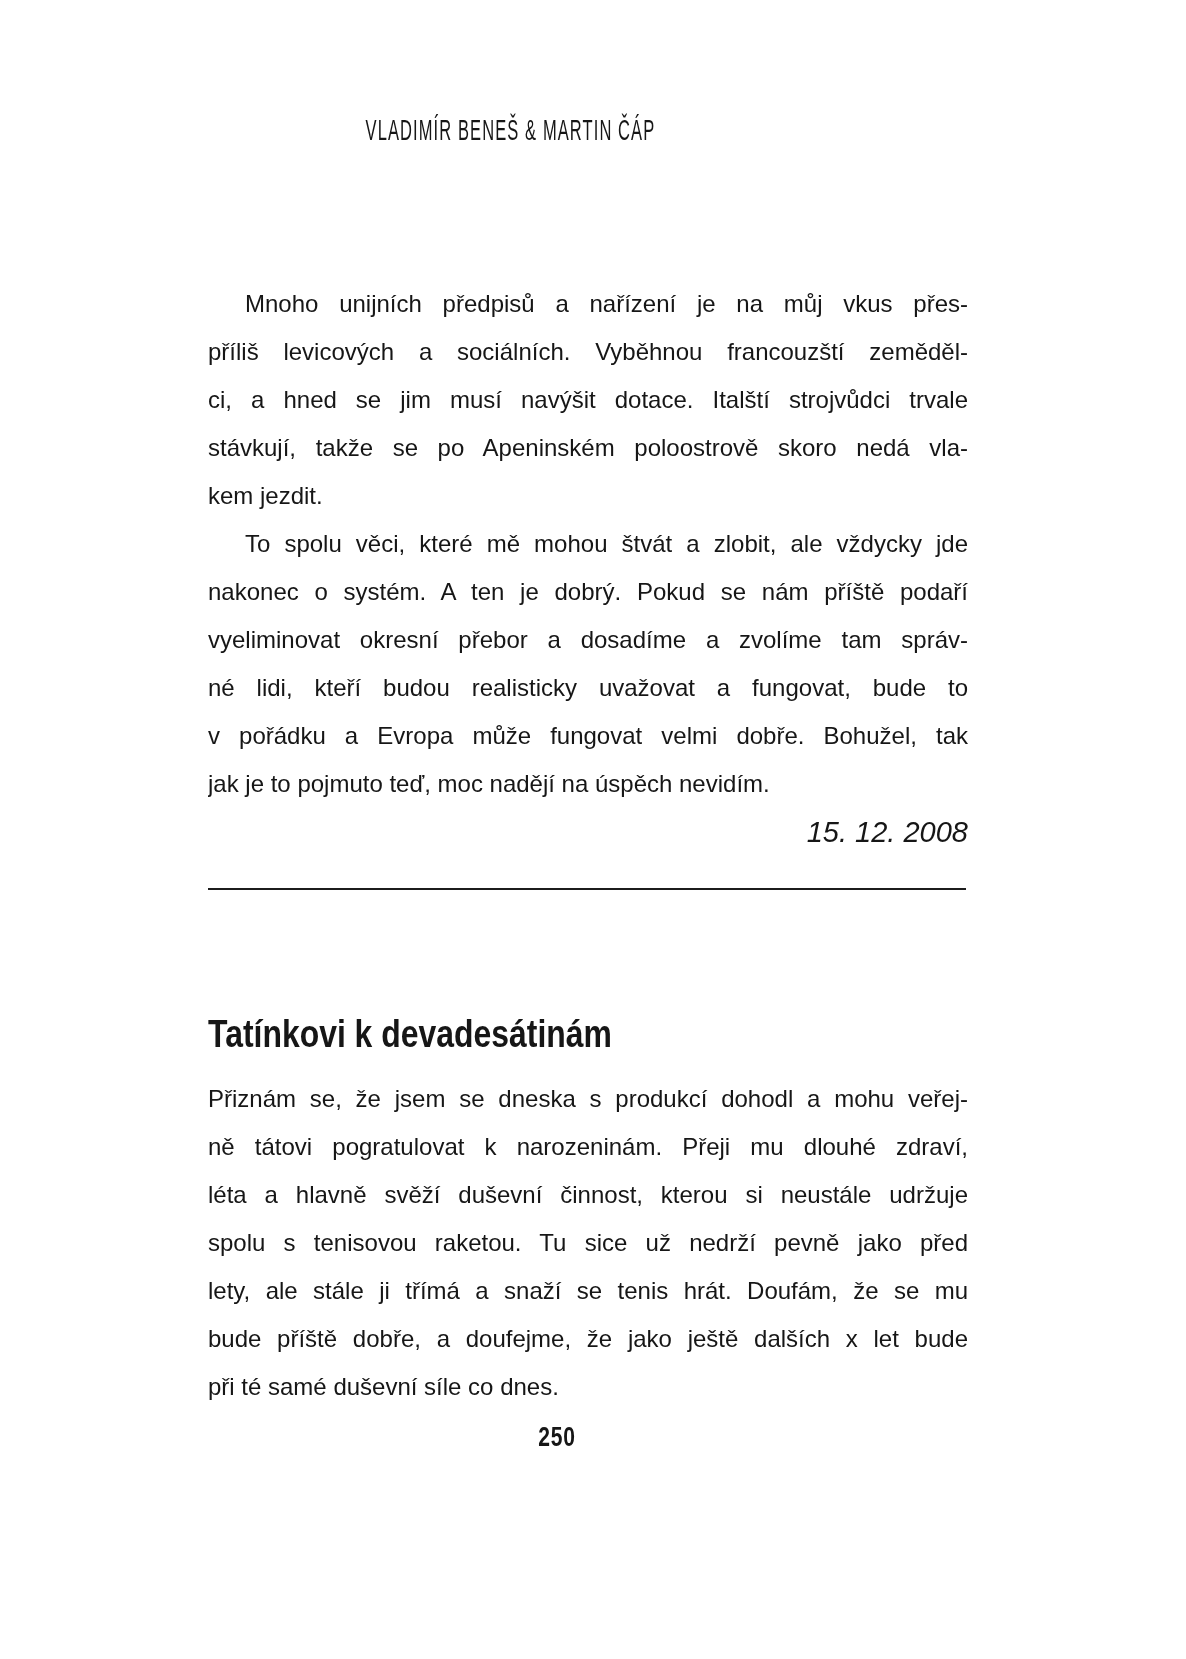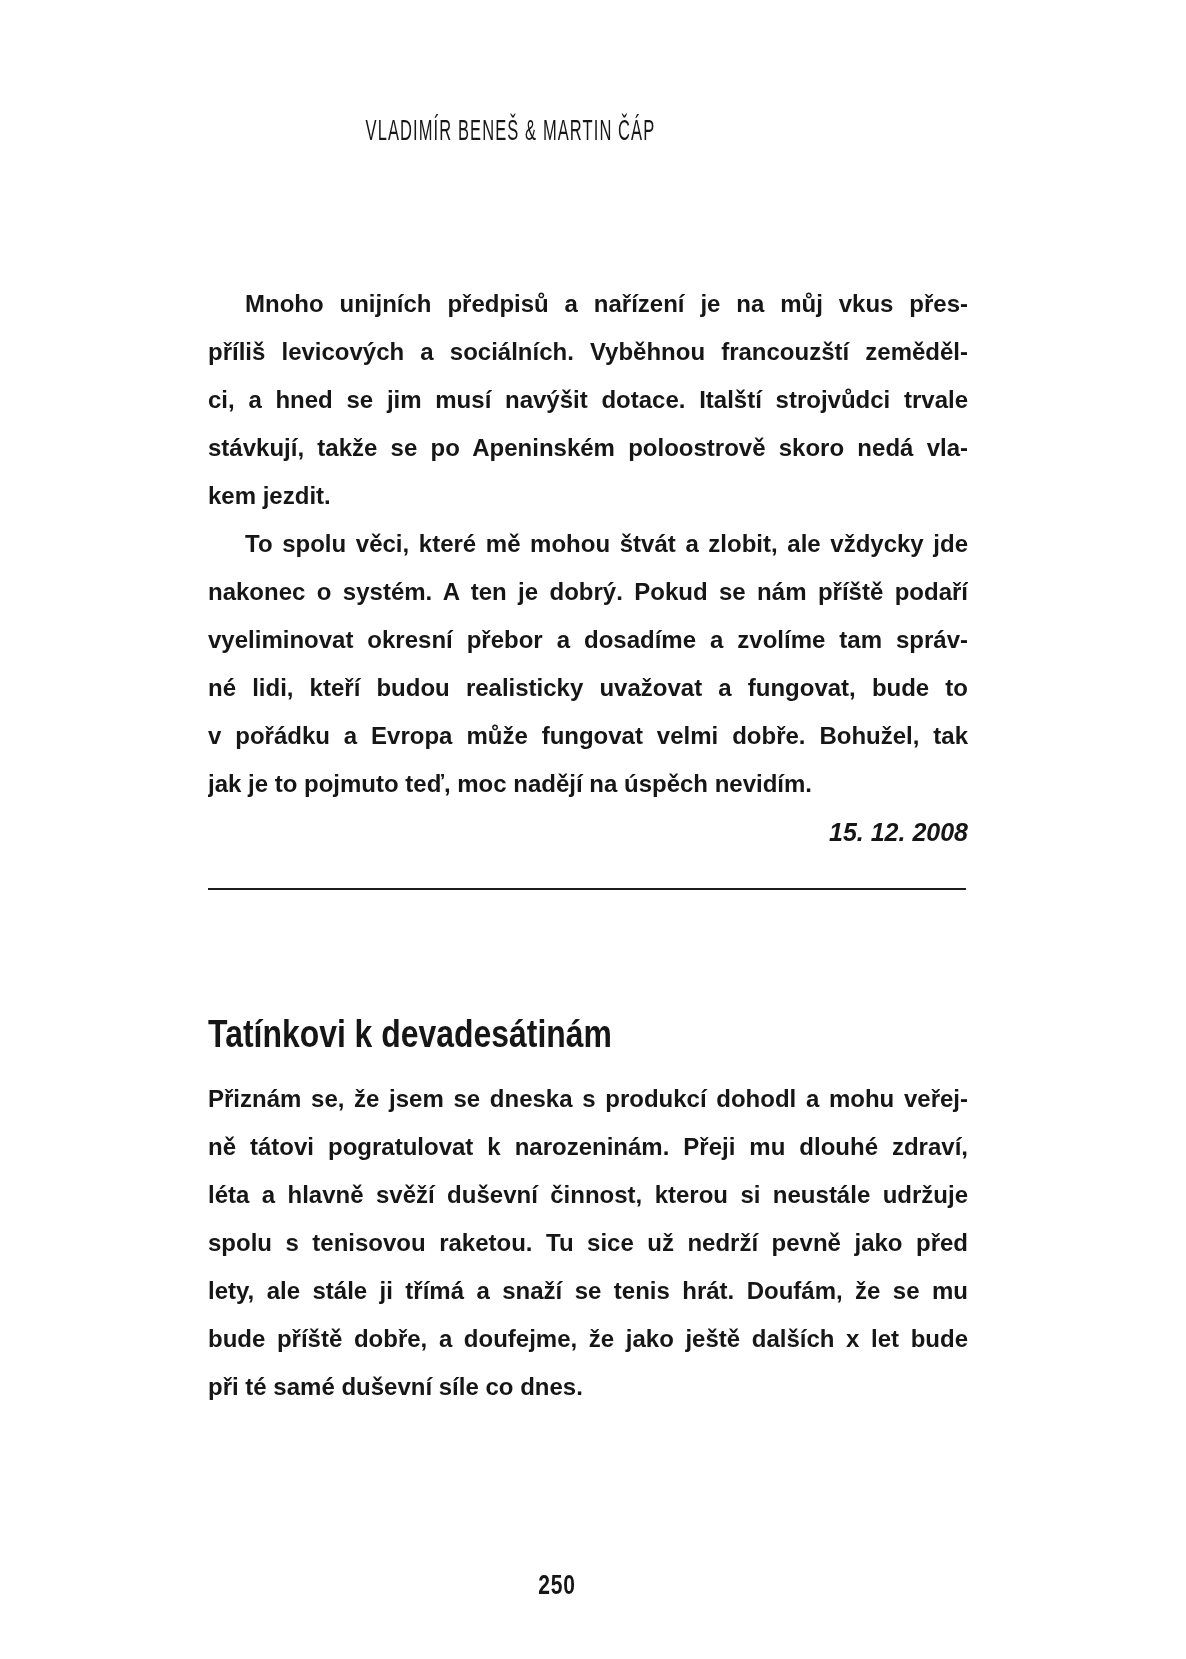--- a/index.html
+++ b/index.html
@@ -40,35 +40,33 @@
   }
   #entry-text   { top: 280px; }
   #section-text { top: 1075px; }
 
   .line {
     height: 48px;
     line-height: 48px;
     text-align: justify;
     text-align-last: justify;
     overflow: hidden;
-    font-weight: bold;
   }
   .line.last {
     text-align: center;
     text-align-last: left;
   }
   .para.indent .line:first-child { text-indent: 37px; }
 
   .date-line {
     height: 48px;
     line-height: 48px;
     text-align: right;
     font-style: italic;
-    font-size: 25px;
-    font-weight: bold;
+    font-size: 29px;
   }
 
   .divider {
     position: absolute;
     left: 208px;
     top: 888px;
     width: 758px;
     height: 2px;
     background: #1c1c1c;
   }
@@ -81,21 +79,21 @@
     font-size: 38px;
     font-weight: bold;
     white-space: nowrap;
     transform: scaleX(0.84);
     transform-origin: left center;
     letter-spacing: 0px;
   }
 
   .page-number {
     position: absolute;
-    top: 1570px;
+    top: 1422px;
     left: 0;
     width: 1114px;
     text-align: center;
   }
   .page-number .squeeze {
     display: inline-block;
     font-size: 27px;
     font-weight: bold;
     letter-spacing: 1px;
     transform: scaleX(0.78);

